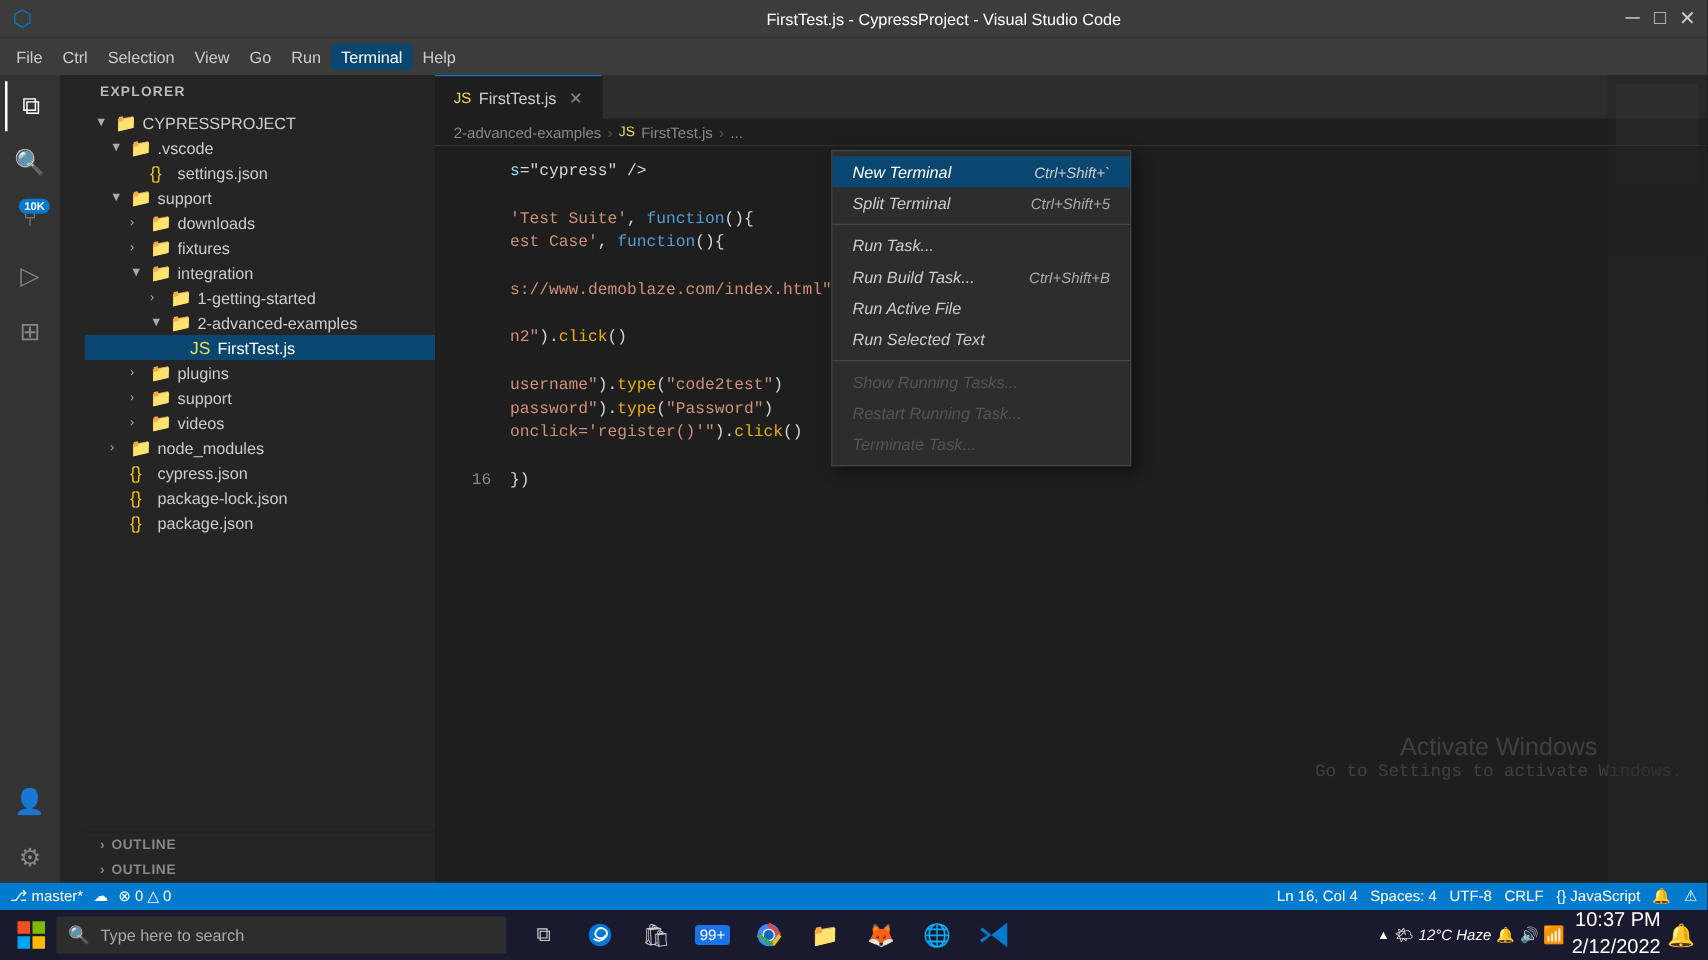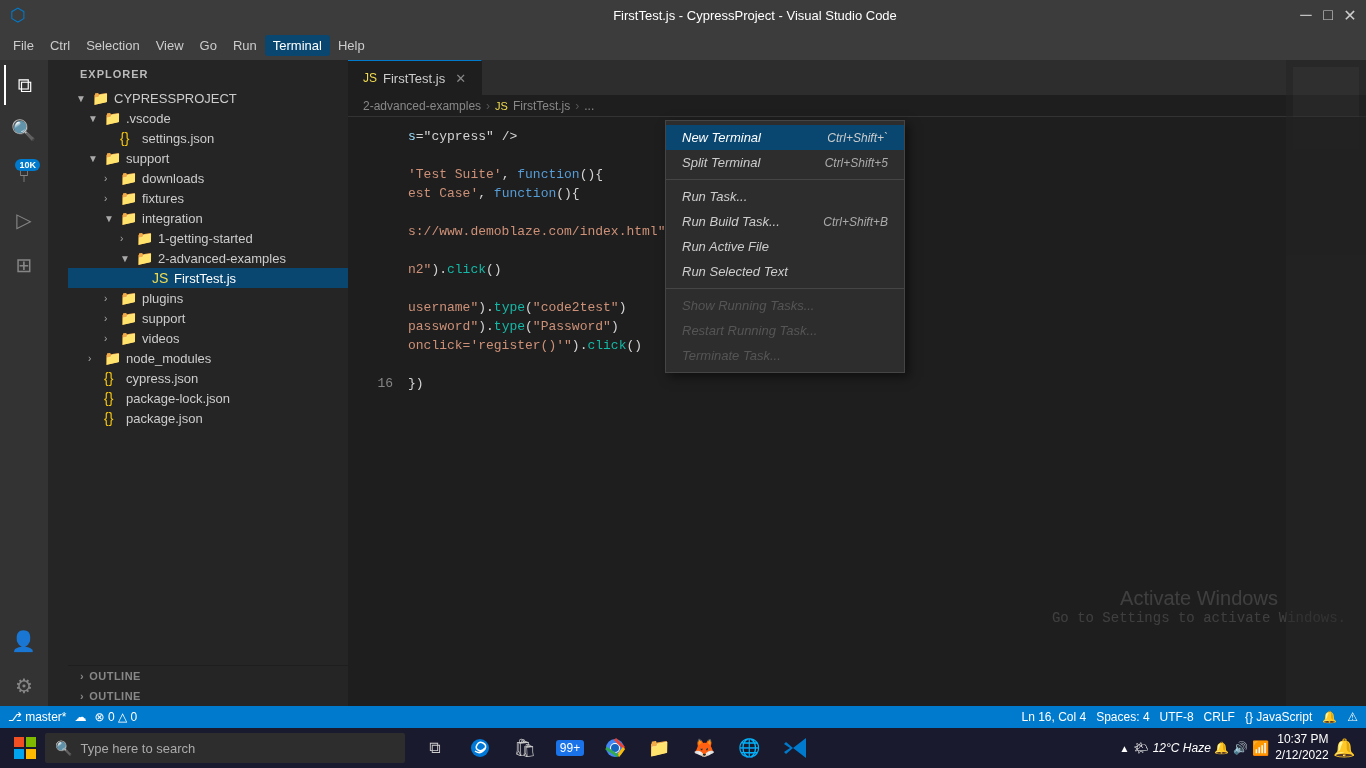--- a/index.html
+++ b/index.html
@@ -170,21 +170,21 @@
       width: 40px;
       color: #858585;
       text-align: right;
       margin-right: 15px;
       flex-shrink: 0;
       user-select: none;
     }
     .code-content { flex: 1; }
     .kw { color: #569cd6; }
     .str { color: #ce9178; }
-    .fn { color: #14b8a6; }
+    .fn { color: #eab308; }
     .prop { color: #9cdcfe; }
     .punct { color: #d4d4d4; }
 
     
     #activate-windows {
       position: absolute;
       bottom: 80px;
       right: 20px;
       text-align: right;
       color: rgba(255,255,255,0.15);
@@ -269,21 +269,21 @@
       gap: 5px;
       padding-right: 5px;
     }
     .sys-tray {
       display: flex;
       align-items: center;
       gap: 4px;
       font-size: 12px;
       color: white;
     }
-    .clock { text-align: right; font-size: 12px; color: white; line-height: 1.3; }
+    .clock { text-align: right; font-size: 16px; color: white; line-height: 1.3; }
     .panel-section {
       padding: 4px 12px;
       font-size: 11px;
       color: #888;
       font-weight: bold;
       letter-spacing: 0.5px;
       cursor: pointer;
       display: flex;
       align-items: center;
       gap: 5px;

